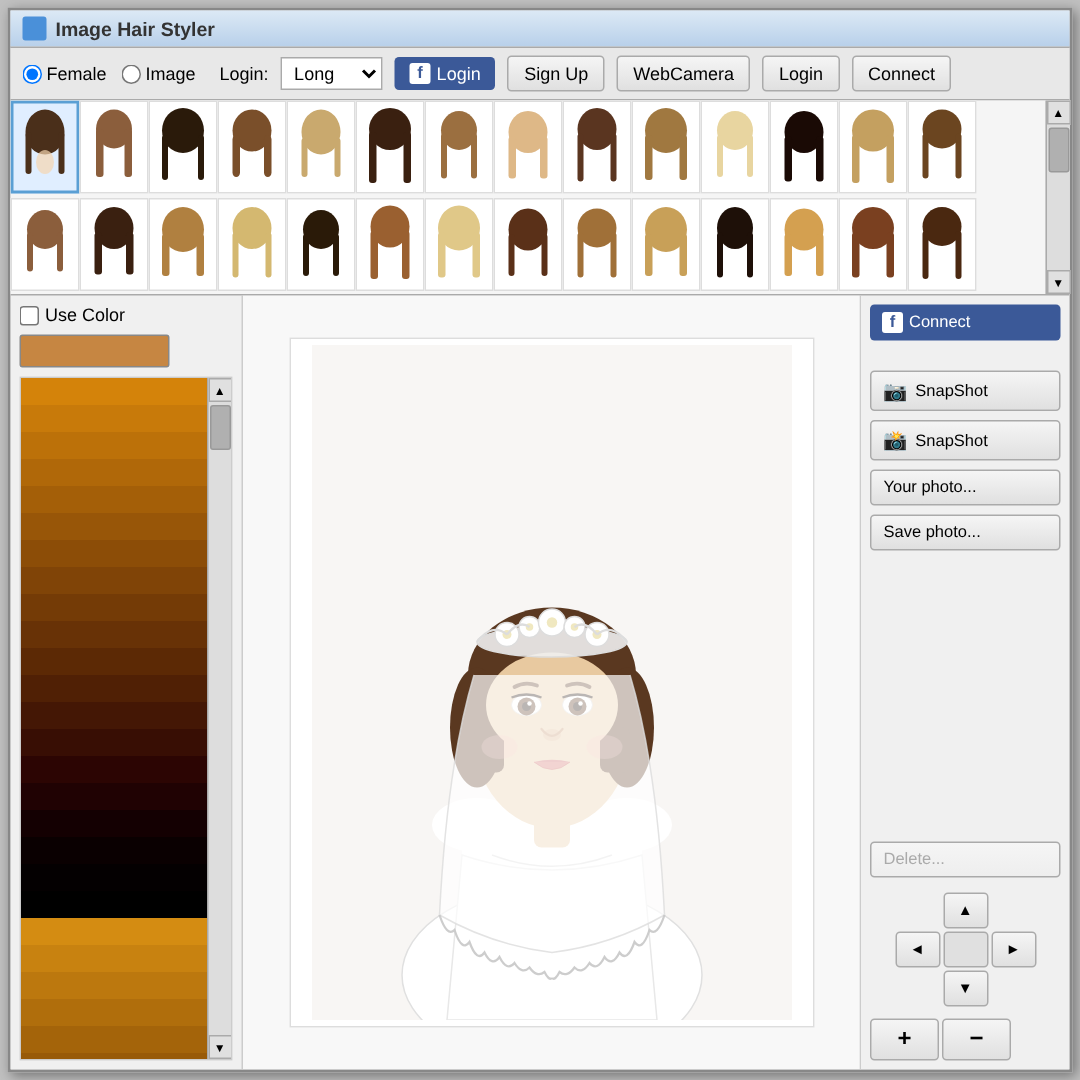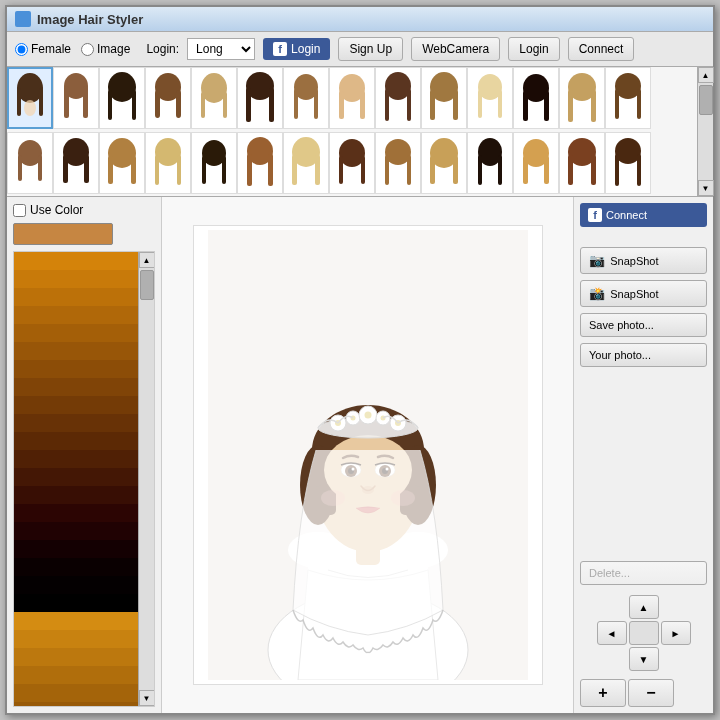--- a/index.html
+++ b/index.html
@@ -725,25 +725,25 @@
         <span class="btn-icon">📷</span>
         <span>SnapShot</span>
       </button>
 
       <button class="right-btn">
         <span class="btn-icon">📸</span>
         <span>SnapShot</span>
       </button>
 
       <button class="right-btn">
+        <span>Your photo...</span>
+      </button>
+
+      <button class="right-btn">
         <span>Save photo...</span>
-      </button>
-
-      <button class="right-btn">
-        <span>Your photo...</span>
       </button>
 
       <div class="spacer"></div>
 
       <button class="right-btn disabled">
         <span>Delete...</span>
       </button>
 
       <div class="nav-pad">
         <div class="nav-row">

